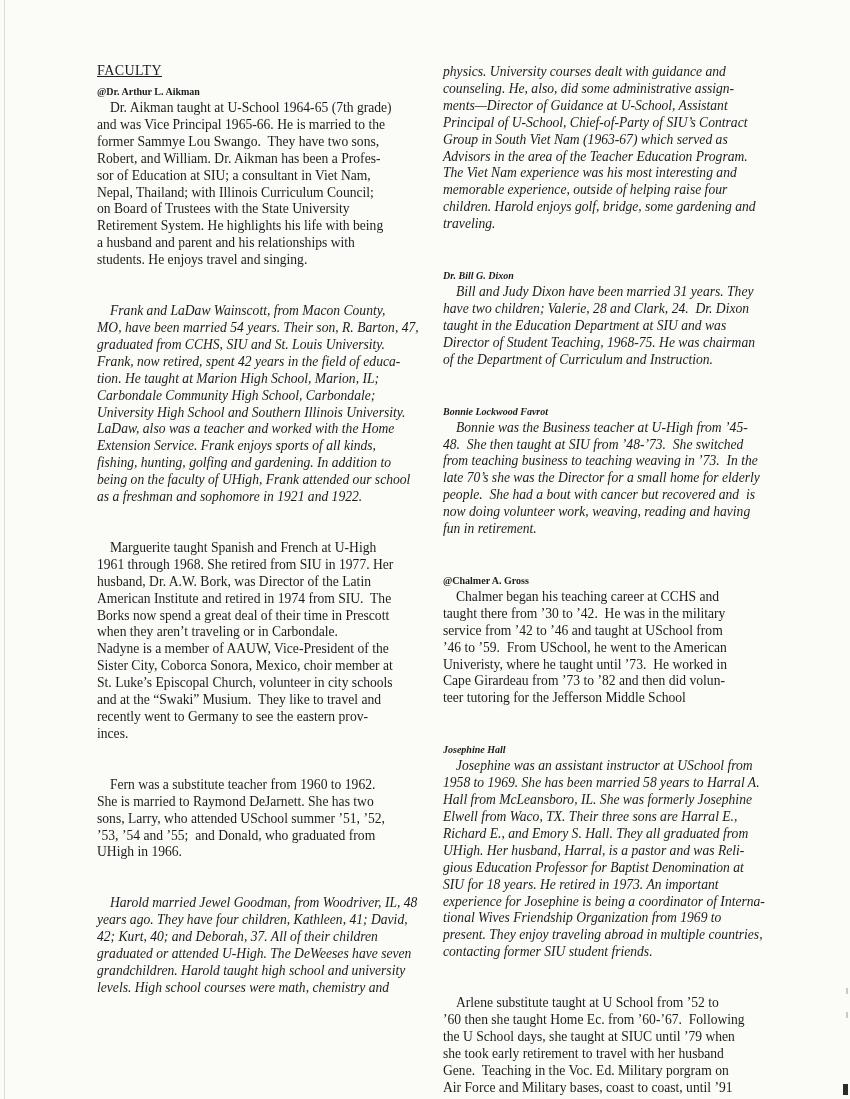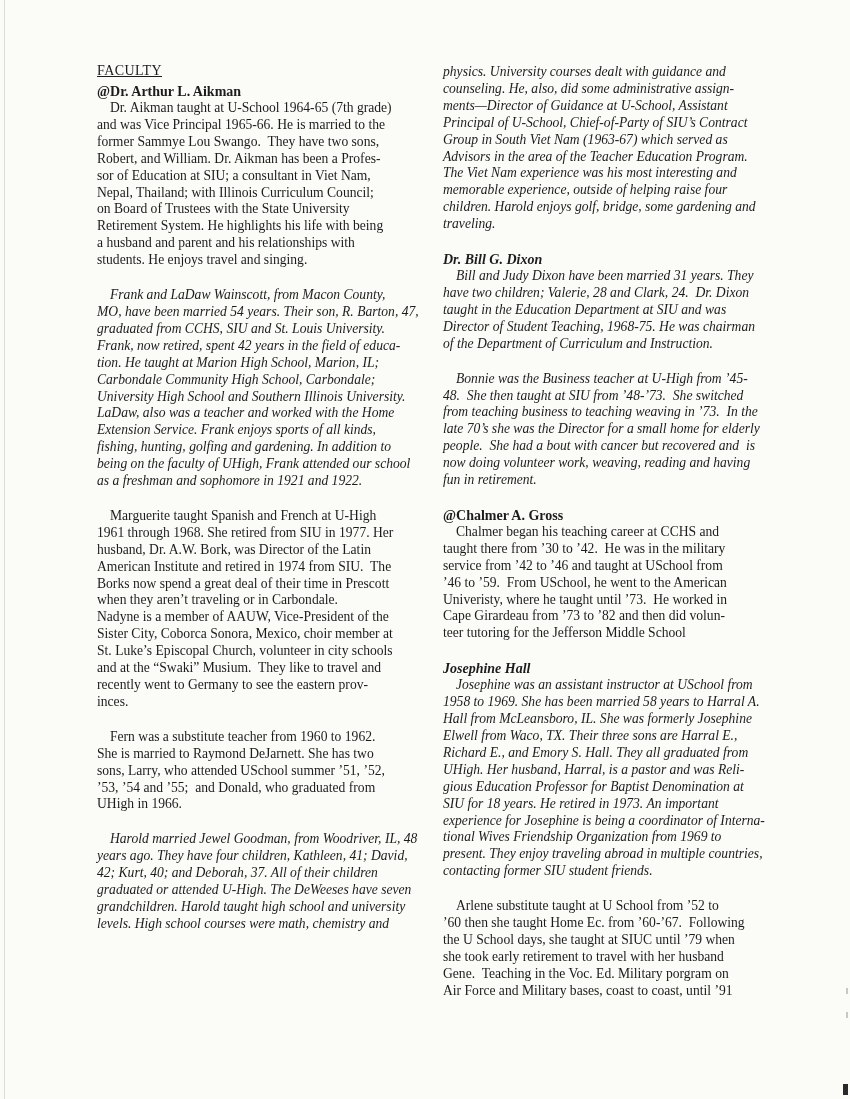--- a/index.html
+++ b/index.html
@@ -52,23 +52,23 @@
   .col-right { left: 443px; width: 350px; top: 64px; }
   .faculty-title {
     font-size: 14px;
     font-weight: normal;
     text-decoration: underline;
     letter-spacing: 0.4px;
     line-height: 18px;
     margin: 0 0 3px 0;
   }
   .entry { margin: 0; }
-  .entry + .entry, .entry.gap { margin-top: 18px; }
+  .entry + .entry, .entry.gap { margin-top: 34px; }
   .h {
-    font-size: 14px;
+    font-size: 10px;
     font-weight: bold;
     line-height: 17px;
     margin: 0;
     white-space: pre;
   }
   .h.it { font-style: italic; }
   .body {
     font-size: 13.6px;
     line-height: 16.9px;
     margin: 0;
@@ -170,20 +170,21 @@
     <section class="entry gap">
       <h2 class="h it">Dr. Bill G. Dixon</h2>
       <p class="body it">Bill and Judy Dixon have been married 31 years. They
 have two children; Valerie, 28 and Clark, 24.  Dr. Dixon
 taught in the Education Department at SIU and was
 Director of Student Teaching, 1968-75. He was chairman
 of the Department of Curriculum and Instruction.</p>
     </section>
 
     <section class="entry gap">
+      <h2 class="h it">Bonnie Lockwood Favrot</h2>
       <p class="body it">Bonnie was the Business teacher at U-High from ’45-
 48.  She then taught at SIU from ’48-’73.  She switched
 from teaching business to teaching weaving in ’73.  In the
 late 70’s she was the Director for a small home for elderly
 people.  She had a bout with cancer but recovered and  is
 now doing volunteer work, weaving, reading and having
 fun in retirement.</p>
     </section>
 
     <section class="entry gap">

